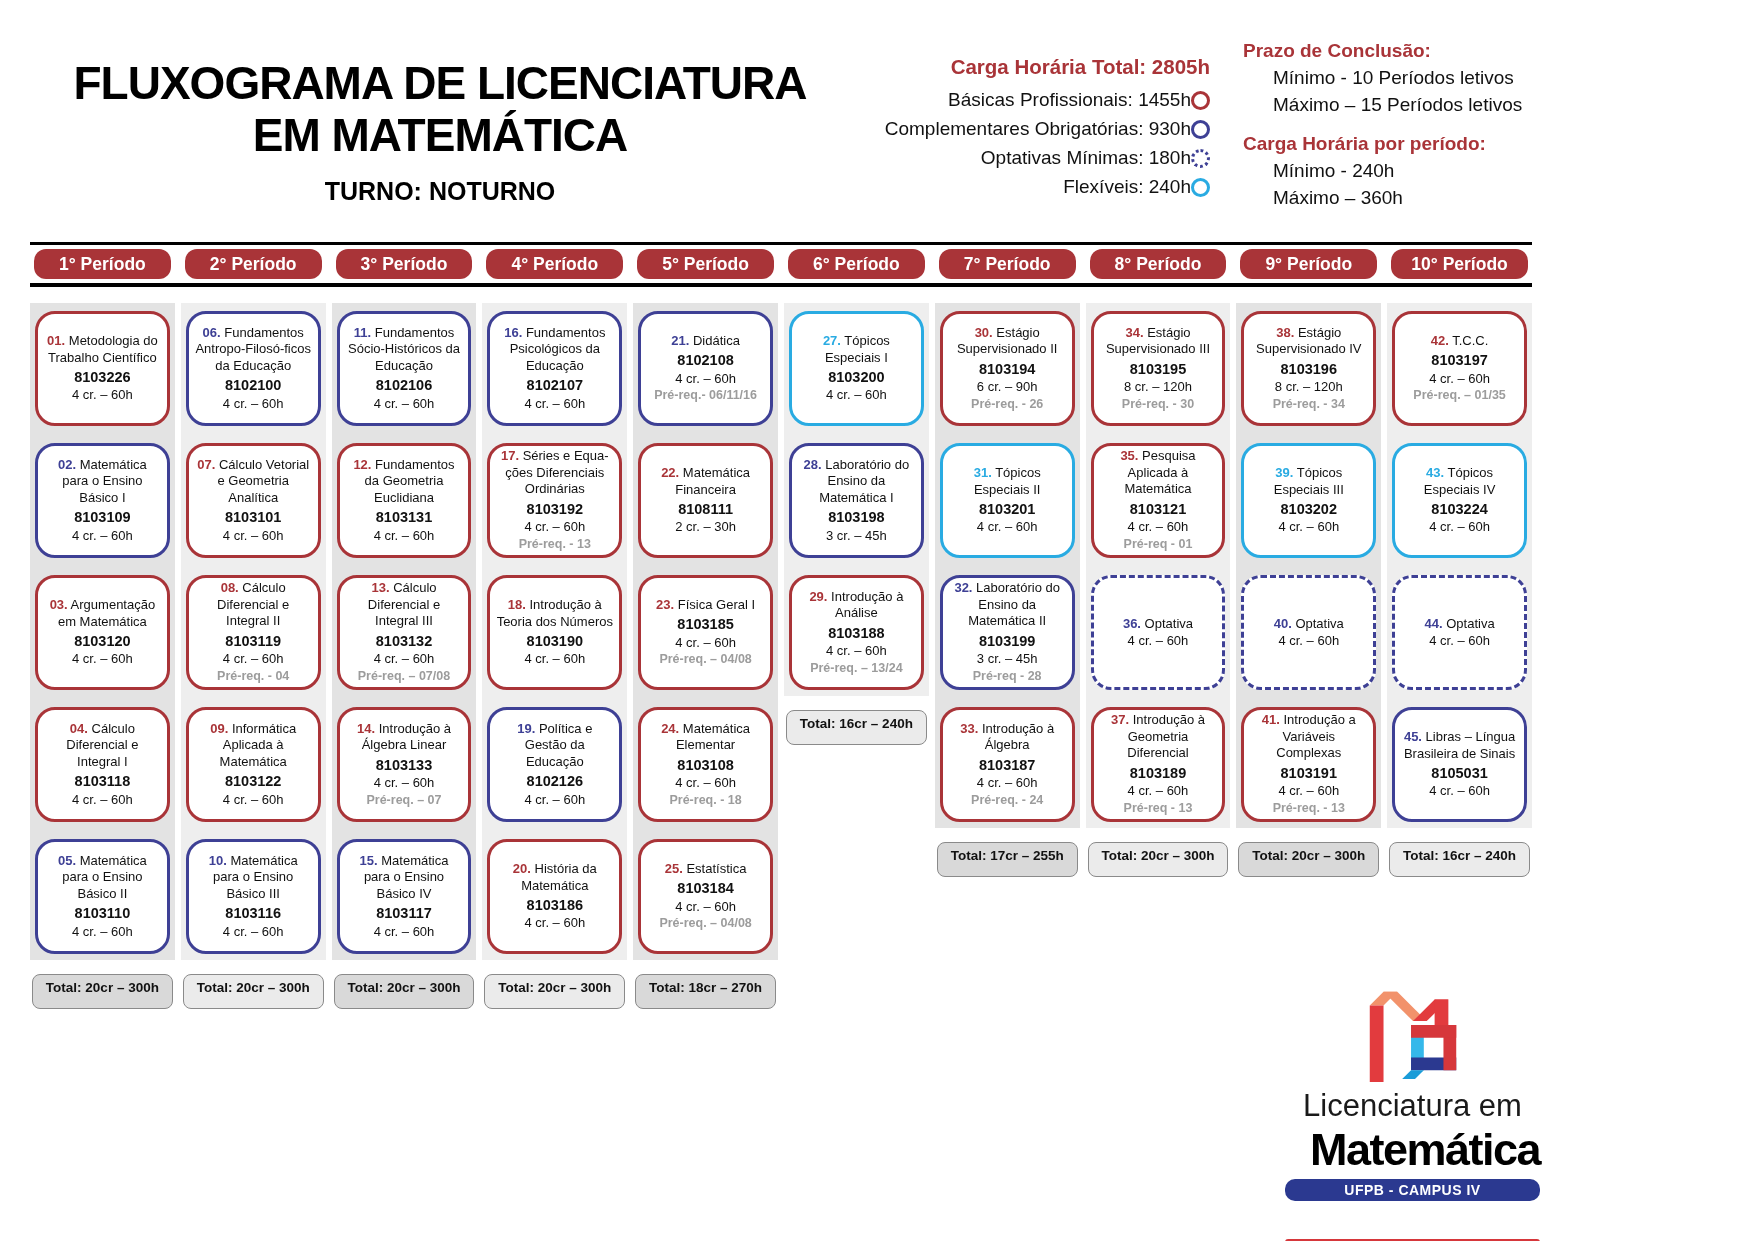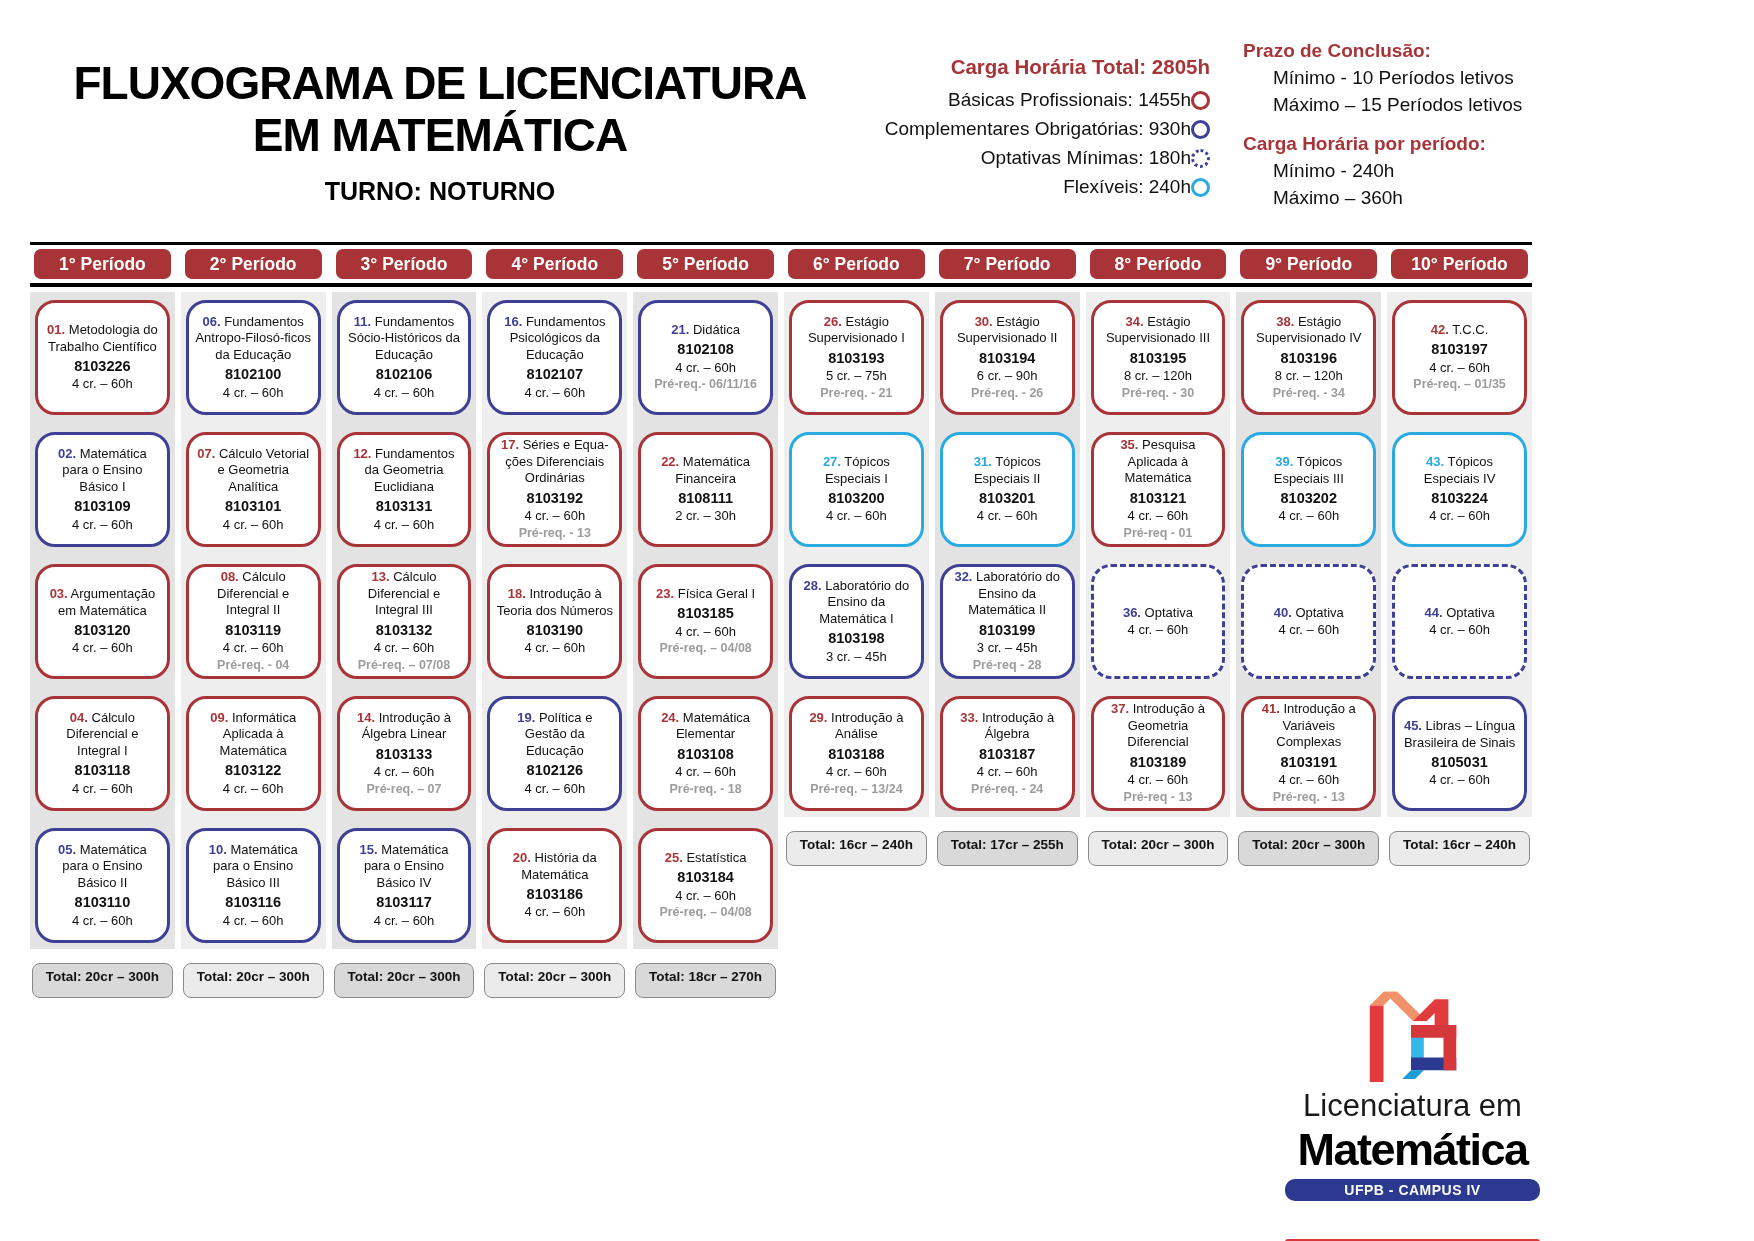--- a/index.html
+++ b/index.html
@@ -23,22 +23,22 @@
   .dot-fx{border-color:var(--cyan);}
   .info{position:absolute;left:1243px;top:40px;width:300px;font-size:19px;}
   .info-title{color:var(--red);font-weight:bold;margin:0 0 4px;}
   .info-line{padding-left:30px;margin:5px 0;}
   .info-gap{height:12px;}
   
   .grid{position:absolute;left:30px;top:242px;width:1502px;display:flex;gap:6px;}
   .grid::before{content:'';position:absolute;left:0;right:0;top:0;height:3px;background:#000;}
   .grid::after{content:'';position:absolute;left:0;right:0;top:41px;height:4px;background:#000;}
   .col{flex:1 1 0;min-width:0;display:flex;flex-direction:column;}
-  .col-header{margin:7px 4px 0;height:30px;line-height:30px;background:var(--red);color:#fff;
-    font-weight:bold;font-size:17.5px;text-align:center;border-radius:7px;}
+  .col-header{margin:7px 4px 11px;height:30px;line-height:30px;background:var(--red);color:#fff;
+    font-weight:bold;font-size:17.5px;text-align:center;border-radius:12px;}
   .col-body{margin-top:13px;padding:8px 5px 6px;}
   .col:nth-child(odd) .col-body{background:#e3e3e3;}
   .col:nth-child(even) .col-body{background:#eeeeee;}
   .slot{height:115px;margin-bottom:17px;}
   .slot:last-child{margin-bottom:0;}
   .card{height:100%;box-sizing:border-box;background:#fff;border:3.5px solid var(--red);border-radius:20px;
     display:flex;flex-direction:column;justify-content:center;align-items:center;text-align:center;
     padding:4px 6px;font-size:13px;line-height:1.27;}
   .cat-bp{border-color:var(--red);}
   .cat-co{border-color:var(--blue);}
@@ -52,21 +52,21 @@
   .code{font-weight:bold;font-size:14.5px;margin-top:2px;}
   .credits{margin-top:1px;}
   .prereq{color:var(--gray);font-weight:bold;font-size:12.5px;margin-top:1px;}
   .total-bar{margin:14px 2px 0;height:35px;line-height:26px;box-sizing:border-box;border:1.5px solid #8a8a8a;
     border-radius:8px;text-align:center;font-weight:bold;font-size:13.5px;background:#ebebeb;}
   .col:nth-child(odd) .total-bar{background:#d9d9d9;}
   
   .brand{position:absolute;left:1285px;top:972px;width:255px;text-align:center;}
   .brand svg{display:block;margin:0 auto;}
   .brand-line1{font-size:31px;color:#1a1a1a;margin-top:4px;}
-  .brand-line2{font-size:45px;font-weight:bold;letter-spacing:-1.5px;color:#000;}
+  .brand-line2{font-size:45px;font-weight:bold;letter-spacing:-1.5px;color:#000;text-align:right;}
   .brand-campus{margin-top:3px;background:#2B3990;color:#fff;font-weight:bold;font-size:14px;
     border-radius:10px;padding:3px 0;letter-spacing:0.5px;}
   .brand-redbar{margin-top:38px;height:10px;background:#D6373B;border-radius:3px;}
 </style>
 </head>
 <body>
 
 <div class="title-block">
   <h1>FLUXOGRAMA DE LICENCIATURA EM MATEMÁTICA</h1>
   <h2>TURNO: NOTURNO</h2>
@@ -313,28 +313,20 @@
             <div class="prereq">Pré-req. – 04/08</div>
           </div>
         </div>
       </div>
       <div class="total-bar">Total: 18cr – 270h</div>
     </div>
     <div class="col">
       <div class="col-header">6° Período</div>
       <div class="col-body">
         <div class="slot">
-          <div class="card cat-bp">
-            <div class="course-title"><span class="num">26.</span> <span class="name">Estágio Supervisionado I</span></div>
-            <div class="code">8103193</div>
-            <div class="credits">5 cr. – 75h</div>
-            <div class="prereq">Pre-req. - 21</div>
-          </div>
-        </div>
-        <div class="slot">
           <div class="card cat-fx">
             <div class="course-title"><span class="num">27.</span> <span class="name">Tópicos Especiais I</span></div>
             <div class="code">8103200</div>
             <div class="credits">4 cr. – 60h</div>
           </div>
         </div>
         <div class="slot">
           <div class="card cat-co">
             <div class="course-title"><span class="num">28.</span> <span class="name">Laboratório do Ensino da Matemática I</span></div>
             <div class="code">8103198</div>

